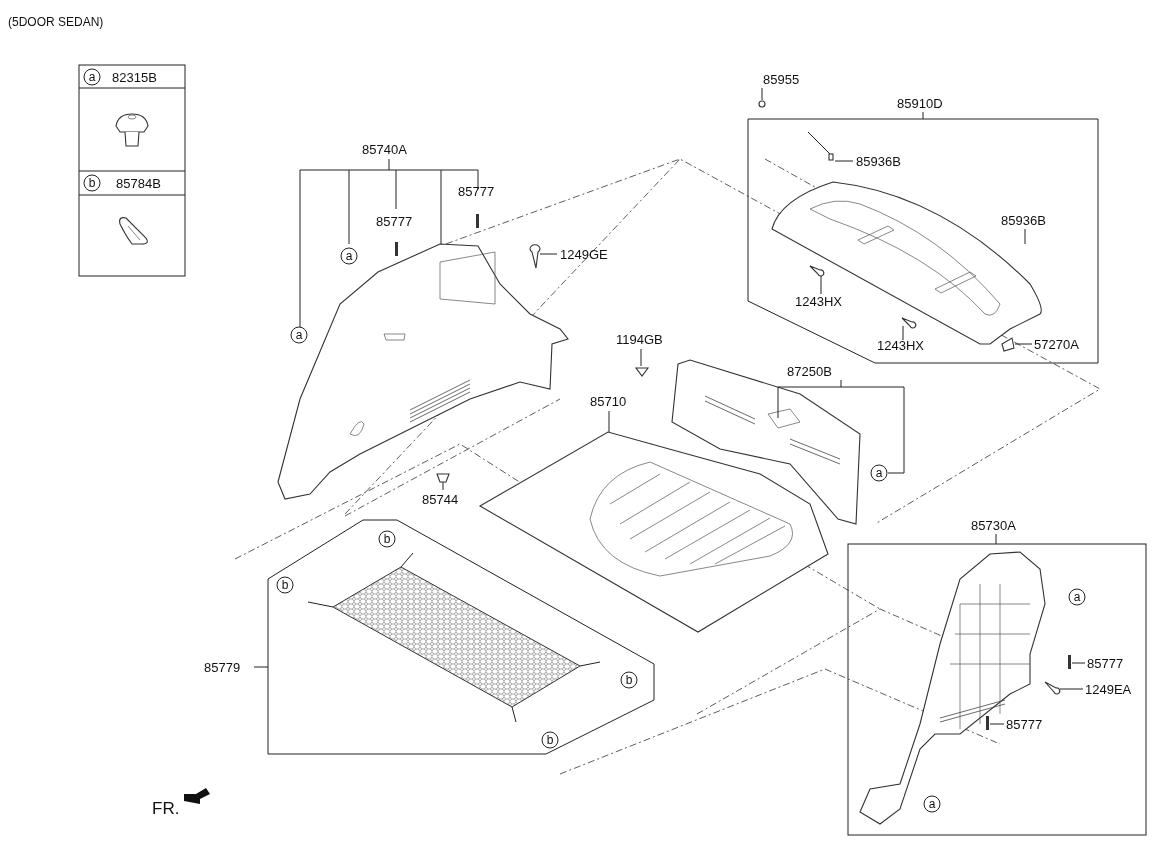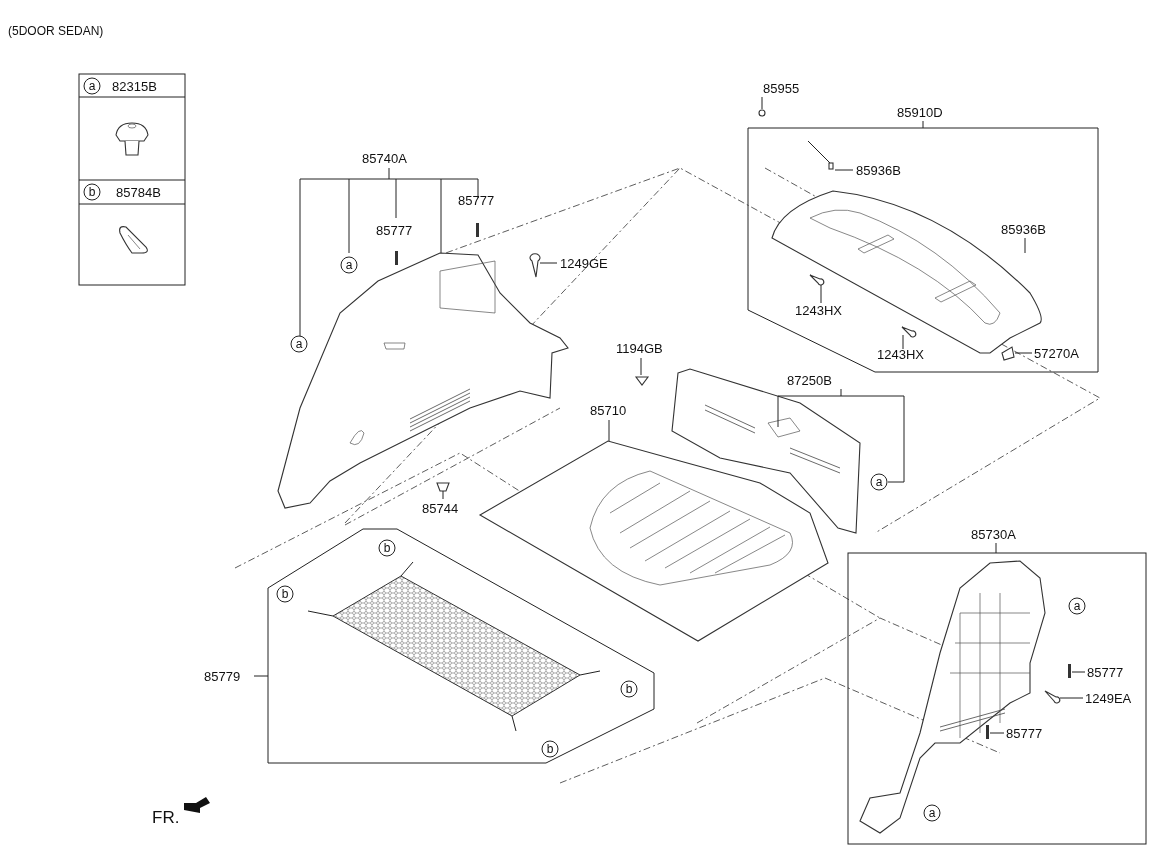--- a/index.html
+++ b/index.html
@@ -1,18 +1,18 @@
 <!DOCTYPE html>
 <html><head>
 <meta charset="utf-8">
 <style>
   html, body { margin:0; padding:0; background:#ffffff; }
   body { width:1168px; height:848px; position:relative; overflow:hidden;
          font-family:"Liberation Sans", sans-serif; color:#111; }
-  #stage { position:absolute; left:0; top:13px; width:1168px; height:800px;text-decoration:underline; }
+  #stage { position:absolute; left:0; top:4px; width:1168px; height:800px;text-decoration:underline; }
   svg text { font-family:"Liberation Sans", sans-serif; fill:#111; }
   .lbl { font-size:13px; }
   .sub { font-size:12px; }
   .ln { stroke:#222; stroke-width:1; fill:none; }
   .dash { stroke:#333; stroke-width:0.8; fill:none; stroke-dasharray:7 3 2 3; }
   .part { stroke:#333; stroke-width:1.1; fill:#fff; }
   .thin { stroke:#555; stroke-width:0.7; fill:none; }
   .hatch { stroke:#444; stroke-width:0.8; }
   .circ { stroke:#222; stroke-width:1; fill:#fff; }
 </style>

